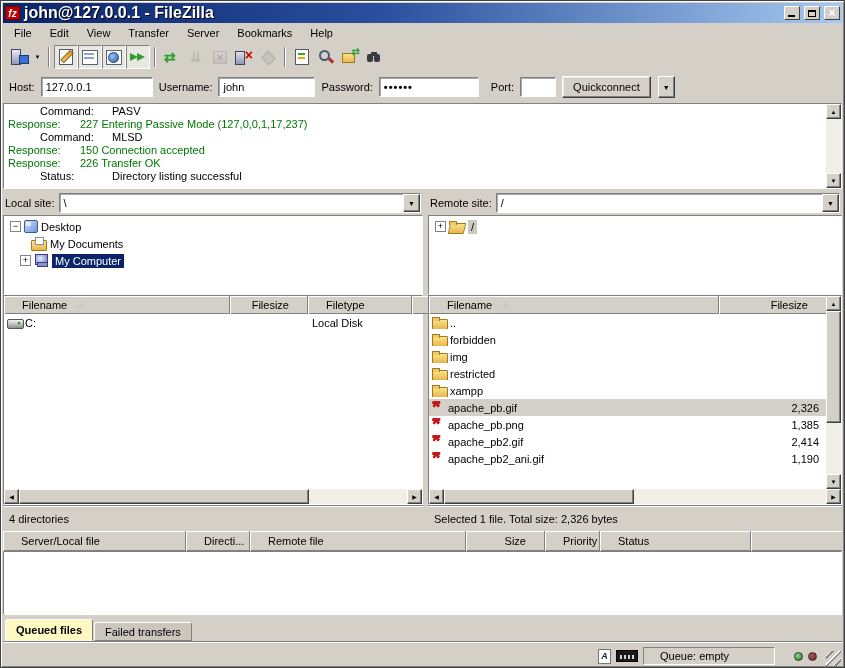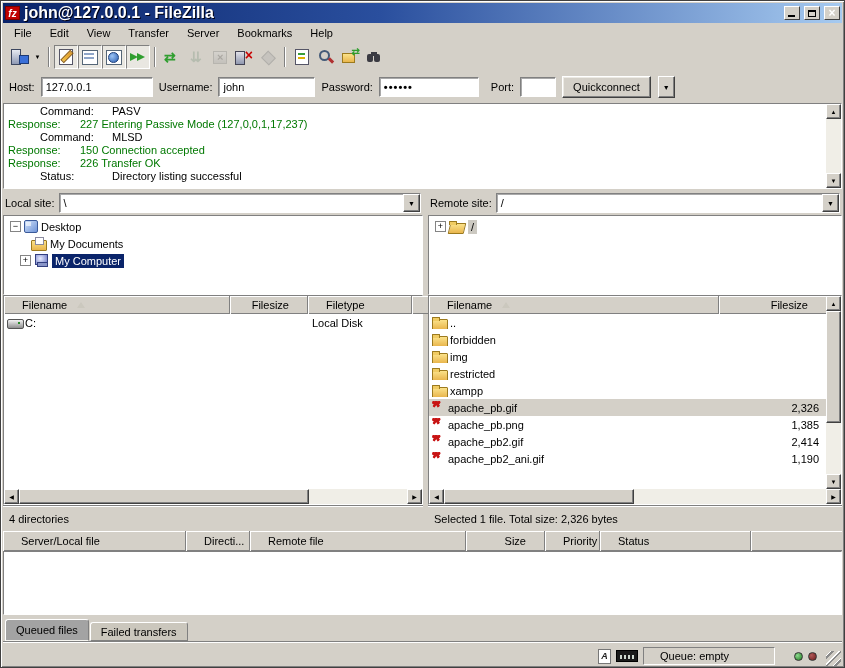--- a/index.html
+++ b/index.html
@@ -181,21 +181,21 @@
   
   .queue-hdr { height:22px; flex:0 0 22px; display:flex; background:#D4D0C8; padding:2px 0 0 0; }
   .queue-hdr .hcell { height:20px; }
   .qc1{width:183px;flex:0 0 183px;} .qc2{width:64px;flex:0 0 64px;} .qc3{width:216px;flex:0 0 216px;}
   .qc4{width:79px;flex:0 0 79px;justify-content:flex-end;} .qc5{width:55px;flex:0 0 55px;} .qc6{width:151px;flex:0 0 151px;}
   .queue-list { height:64px; flex:0 0 64px; background:#fff; border:1px solid;
     border-color:#808080 #FFF #FFF #808080; }
   .tabs { height:26px; flex:0 0 26px; display:flex; align-items:flex-end; padding-left:2px; gap:1px; }
   .tab { height:19px; display:flex; align-items:center; padding:0 10px; background:#CBC7BD;
     border:1px solid; border-color:#fff #808080 #808080 #fff; border-radius:3px 3px 0 0; }
-  .tab.active { height:22px; background:#a3a3a3; font-weight:normal; border-bottom-color:#F4F3EE; }
+  .tab.active { height:22px; background:#fef9c3; font-weight:bold; border-bottom-color:#F4F3EE; }
 
   
   .statusbar { height:26px; flex:0 0 26px; display:flex; align-items:center; gap:5px; padding:3px 6px 0 6px;
     border-top:1px solid #808080; box-shadow:inset 0 1px 0 #FFF; position:relative; }
   .ic-ascii { width:13px; height:15px; background:#fff; border:1px solid #777; display:grid; place-items:center; }
   .ic-ascii::before { content:"A"; font-size:9px; font-weight:bold; font-style:italic; color:#222; }
   .ic-badge { width:22px; height:12px; background:#1A1A1A; border:1px solid #000; position:relative; }
   .ic-badge::before { content:""; position:absolute; left:3px; top:4px; width:15px; height:4px;
     background:repeating-linear-gradient(90deg,#CFD8CF 0 2px,transparent 2px 4px); }
   .qpanel { width:132px; height:18px; background:#D4D0C8; border:1px solid;

